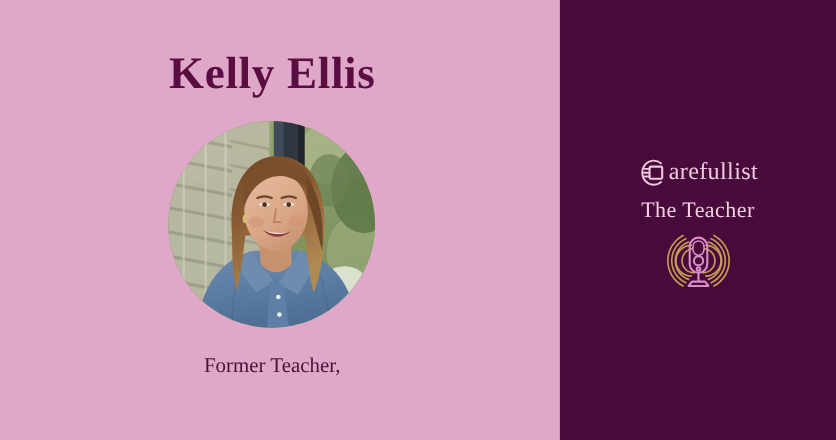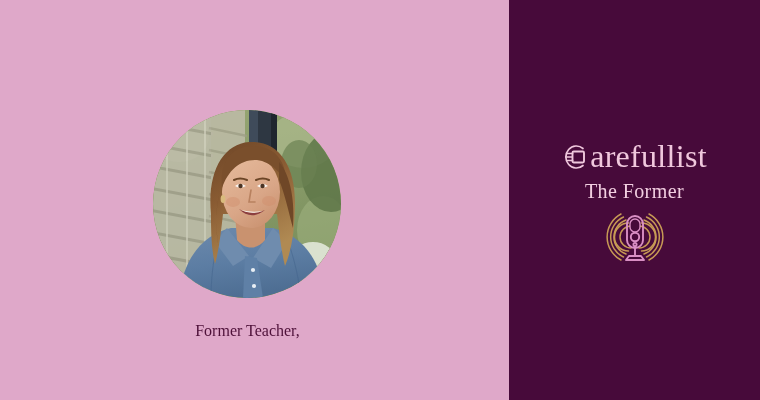--- a/index.html
+++ b/index.html
@@ -57,21 +57,21 @@
 
   .photo-svg { display: block; width: 188px; height: 188px; }
 
   .guest-role {
     position: absolute;
     left: 0;
     top: 320px;
     width: 495px;
     text-align: center;
     font-family: "Liberation Serif", serif;
-    font-size: 16px;
+    font-size: 19px;
     color: #4d1038;
     line-height: 1.42;
   }
   .guest-role .line { display: block; }
 
   
   .right-panel {
     position: absolute;
     left: 509px;
     top: 0;
@@ -99,21 +99,21 @@
     display: inline-block;
     width: 27px;
     height: 30px;
     margin-right: 1px;
     position: relative;
     top: 1px;
   }
 
   .brand-word {
     font-family: "Liberation Serif", serif;
-    font-size: 32px;
+    font-size: 22px;
     color: #f0c8dd;
     letter-spacing: 0.3px;
     line-height: 30px;
   }
 
   .brand-sub {
     margin-top: 7px;
     font-family: "Liberation Serif", serif;
     font-size: 20px;
     color: #f2cfe1;
@@ -130,20 +130,21 @@
   }
   .mic-svg { display: block; }
 </style>
 </head>
 <body>
 
 <div class="card">
 
   <div class="left-panel">
 
+    <div class="guest-name">Kelly Ellis</div>
 
     <div class="photo-wrap">
       <svg class="photo-svg" viewBox="0 0 188 188">
         <defs>
           <clipPath id="circClip">
               <circle cx="94" cy="94" r="94"></circle>
             </clipPath>
           <linearGradient id="hairGrad" x1="0" y1="0" x2="0.4" y2="1">
             <stop offset="0%" stop-color="#6d4527"></stop>
             <stop offset="45%" stop-color="#8a5c33"></stop>
@@ -289,21 +290,21 @@
               <path d="M4.2 15 L9.6 15"></path>
               <path d="M5.5 18.5 L10.5 18.5"></path>
             </g>
 
             <rect x="10.5" y="9.5" width="11.5" height="11" rx="1.2" fill="none" stroke="#f0c8dd" stroke-width="1.9"></rect>
           </svg>
         </span>
         <span class="brand-word">arefullist</span>
       </div>
 
-      <div class="brand-sub">The Former</div>
+      <div class="brand-sub">The Teacher</div>
     </div>
 
     <div class="mic-wrap">
       <svg class="mic-svg" width="70" height="70" viewBox="0 0 70 70">
 
         <g fill="none" stroke="#c79a55" stroke-width="1.5" stroke-linecap="round">
           <path d="M21 12 A26 26 0 0 0 21 58"></path>
           <path d="M49 12 A26 26 0 0 1 49 58"></path>
           <path d="M23.5 15 A22 22 0 0 0 23.5 55"></path>
           <path d="M46.5 15 A22 22 0 0 1 46.5 55"></path>

